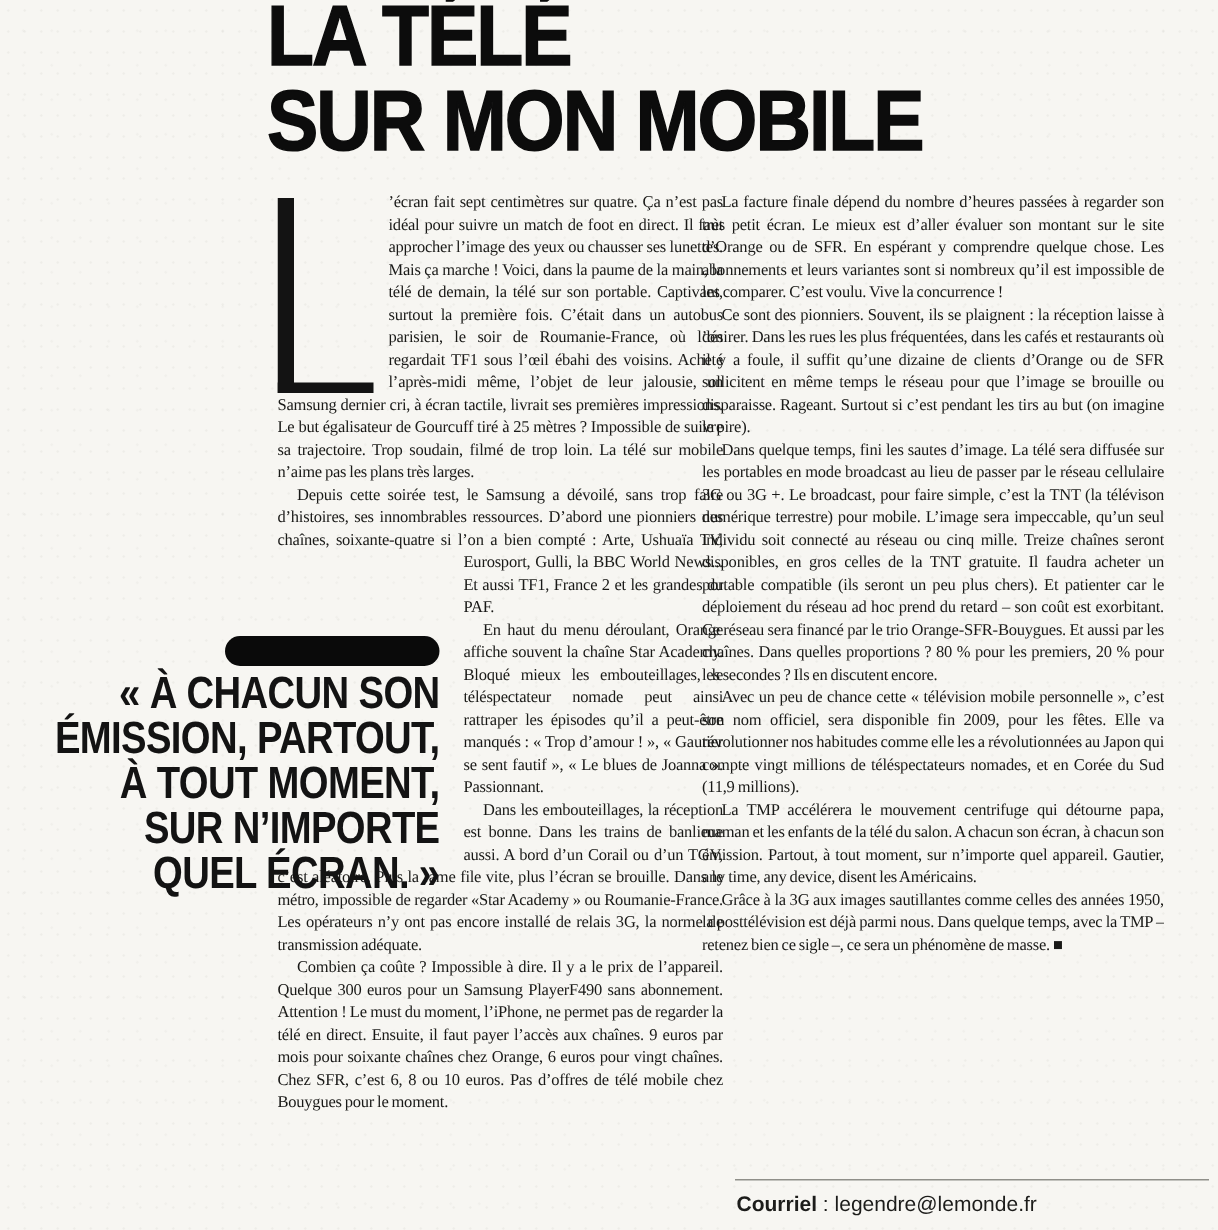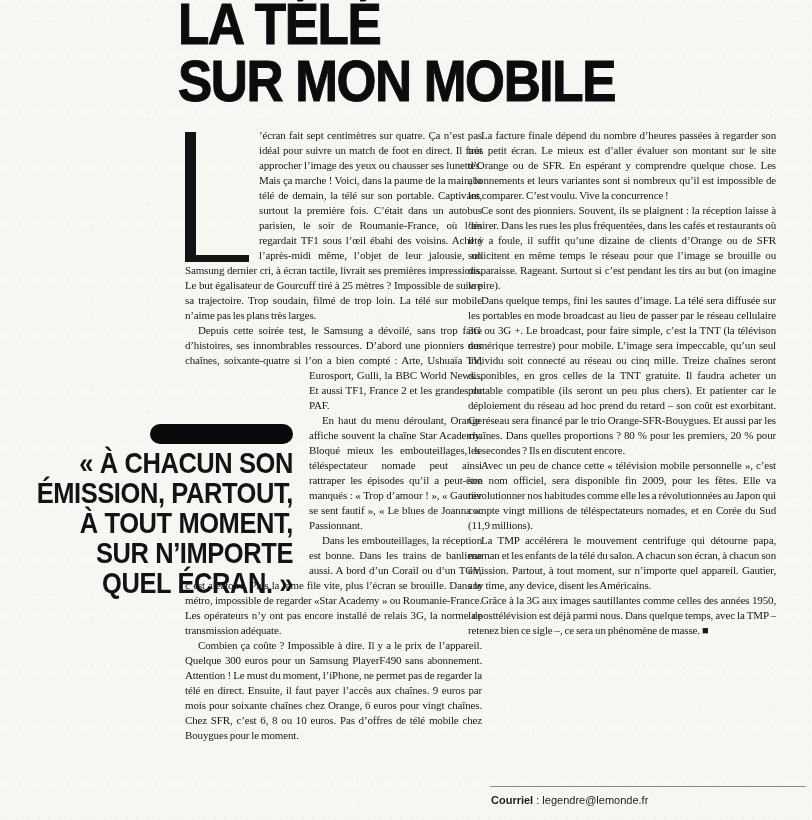--- a/index.html
+++ b/index.html
@@ -55,21 +55,21 @@
     letter-spacing:-0.5px;color:#131313;
     transform:scaleX(0.85);transform-origin:100% 0;
   }
   .footer-rule{
     position:absolute;left:490px;top:786px;width:316px;height:0;
     border-top:1px solid #8f8f89;
   }
   .footer{
     position:absolute;left:491px;top:794px;
     font-family:"Liberation Sans", sans-serif;
-    font-size:11px;color:#1c1c1a;
+    font-size:14px;color:#1c1c1a;
   }
   .footer .lbl{font-weight:700;}
 </style>
 </head>
 <body>
 
 <div class="page">
 
   <div class="headline">
     <div>LA TÉLÉ</div>

